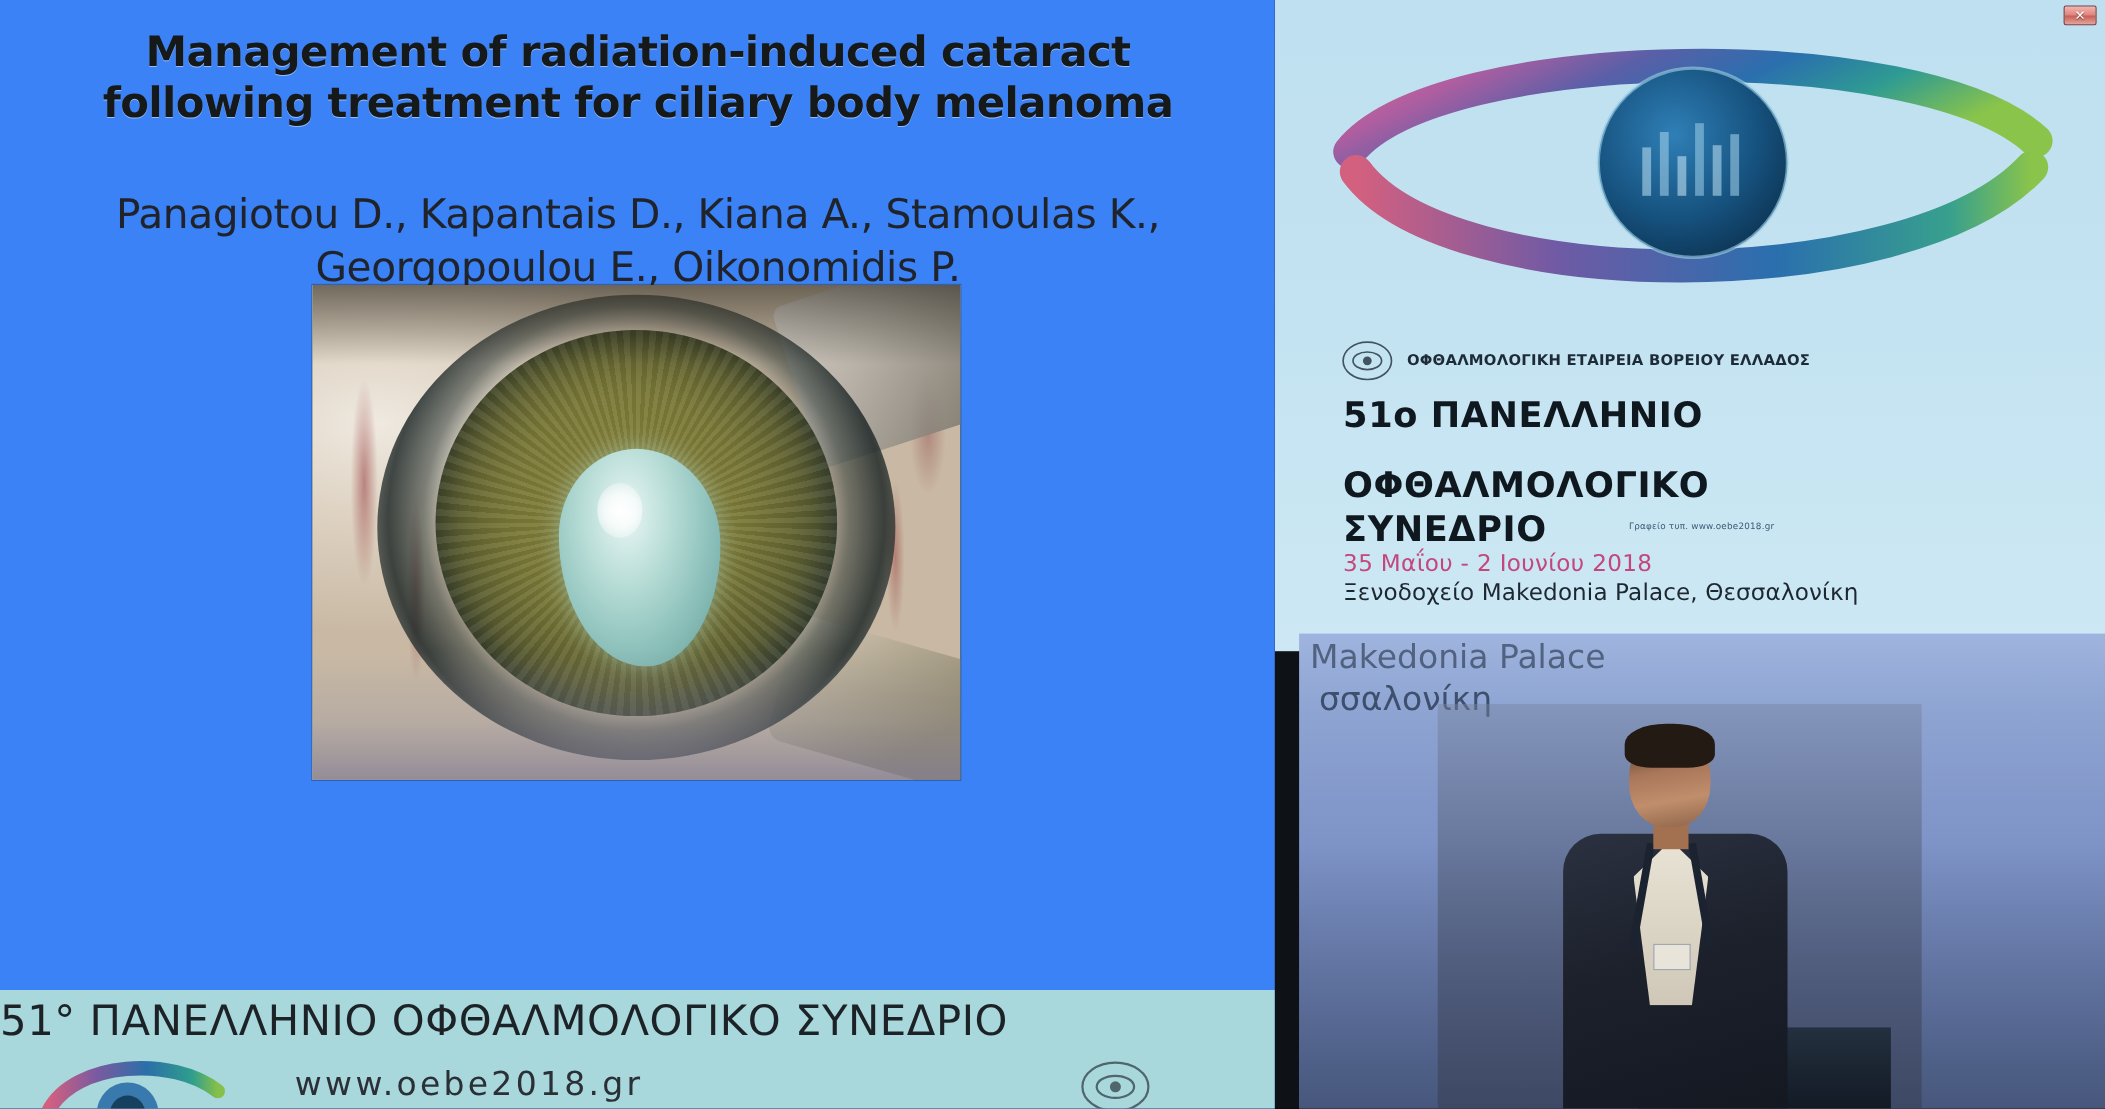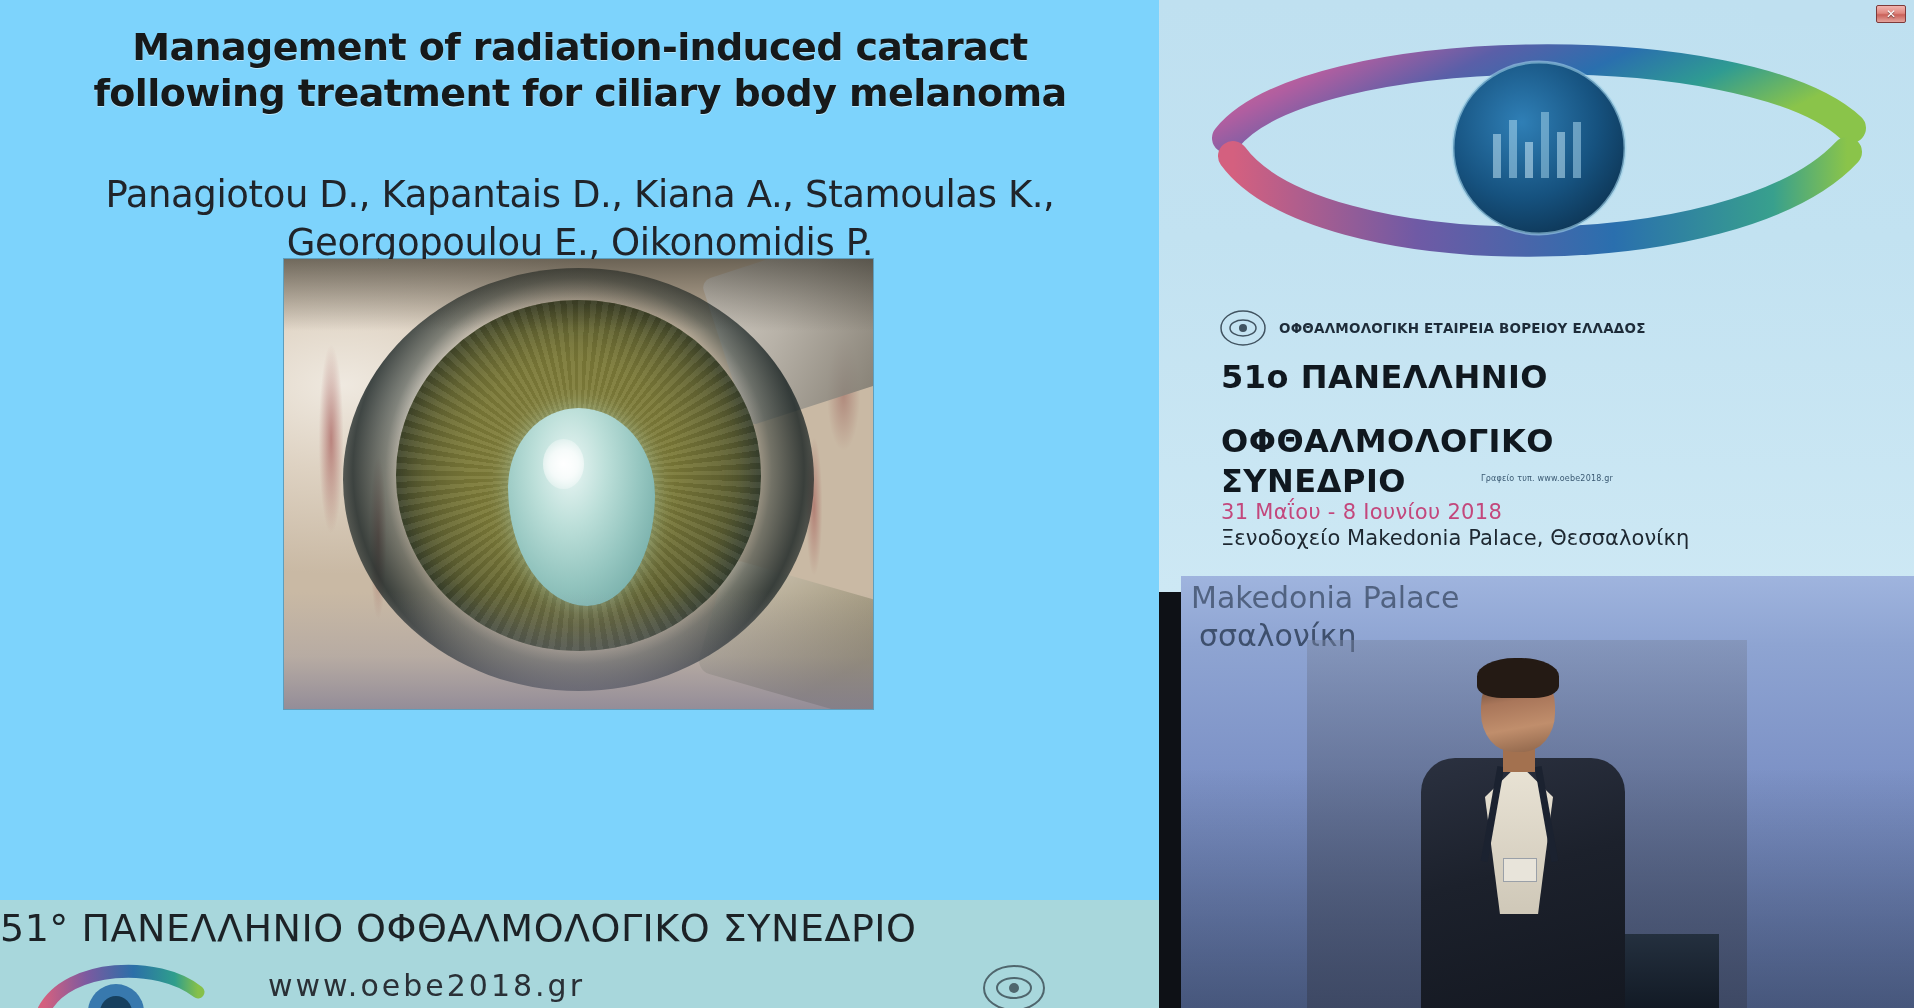--- a/index.html
+++ b/index.html
@@ -8,21 +8,21 @@
     background: #000;
     font-family: "Liberation Sans", sans-serif;
     overflow: hidden;
   }
   #root { position: relative; width: 1914px; height: 1008px; }
 
   
   #slide {
     position: absolute; left: 0; top: 0;
     width: 1159px; height: 1008px;
-    background: #7dd3fc;
+    background: #3b82f6;
     overflow: hidden;
   }
   #slide-title {
     position: absolute; left: 60px; top: 24px;
     width: 1040px;
     text-align: center;
     font-family: "DejaVu Sans", sans-serif;
     font-weight: bold;
     font-size: 38px;
     line-height: 46px;
@@ -447,21 +447,21 @@
         </svg>
         <span id="poster-society-name">ΟΦΘΑΛΜΟΛΟΓΙΚΗ ΕΤΑΙΡΕΙΑ ΒΟΡΕΙΟΥ ΕΛΛΑΔΟΣ</span>
       </div>
 
       <div class="poster-line" id="poster-line-1">51ο ΠΑΝΕΛΛΗΝΙΟ</div>
       <div class="poster-line" id="poster-line-2">ΟΦΘΑΛΜΟΛΟΓΙΚΟ</div>
       <div class="poster-line" id="poster-line-3">ΣΥΝΕΔΡΙΟ</div>
 
       <div id="poster-smallurl">Γραφείο τυπ. www.oebe2018.gr</div>
 
-      <div id="poster-dates">31 Μαΐου - 8 Ιουνίου 2018</div>
+      <div id="poster-dates">35 Μαΐου - 2 Ιουνίου 2018</div>
 
       <div id="poster-venue">Ξενοδοχείο Makedonia Palace, Θεσσαλονίκη</div>
     </div>
 
     <div id="stage">
       <div id="stage-screen-line1">Makedonia Palace</div>
       <div id="stage-screen-line2">σσαλονίκη</div>
       <div id="stage-wall"></div>
 
       <div id="speaker">

